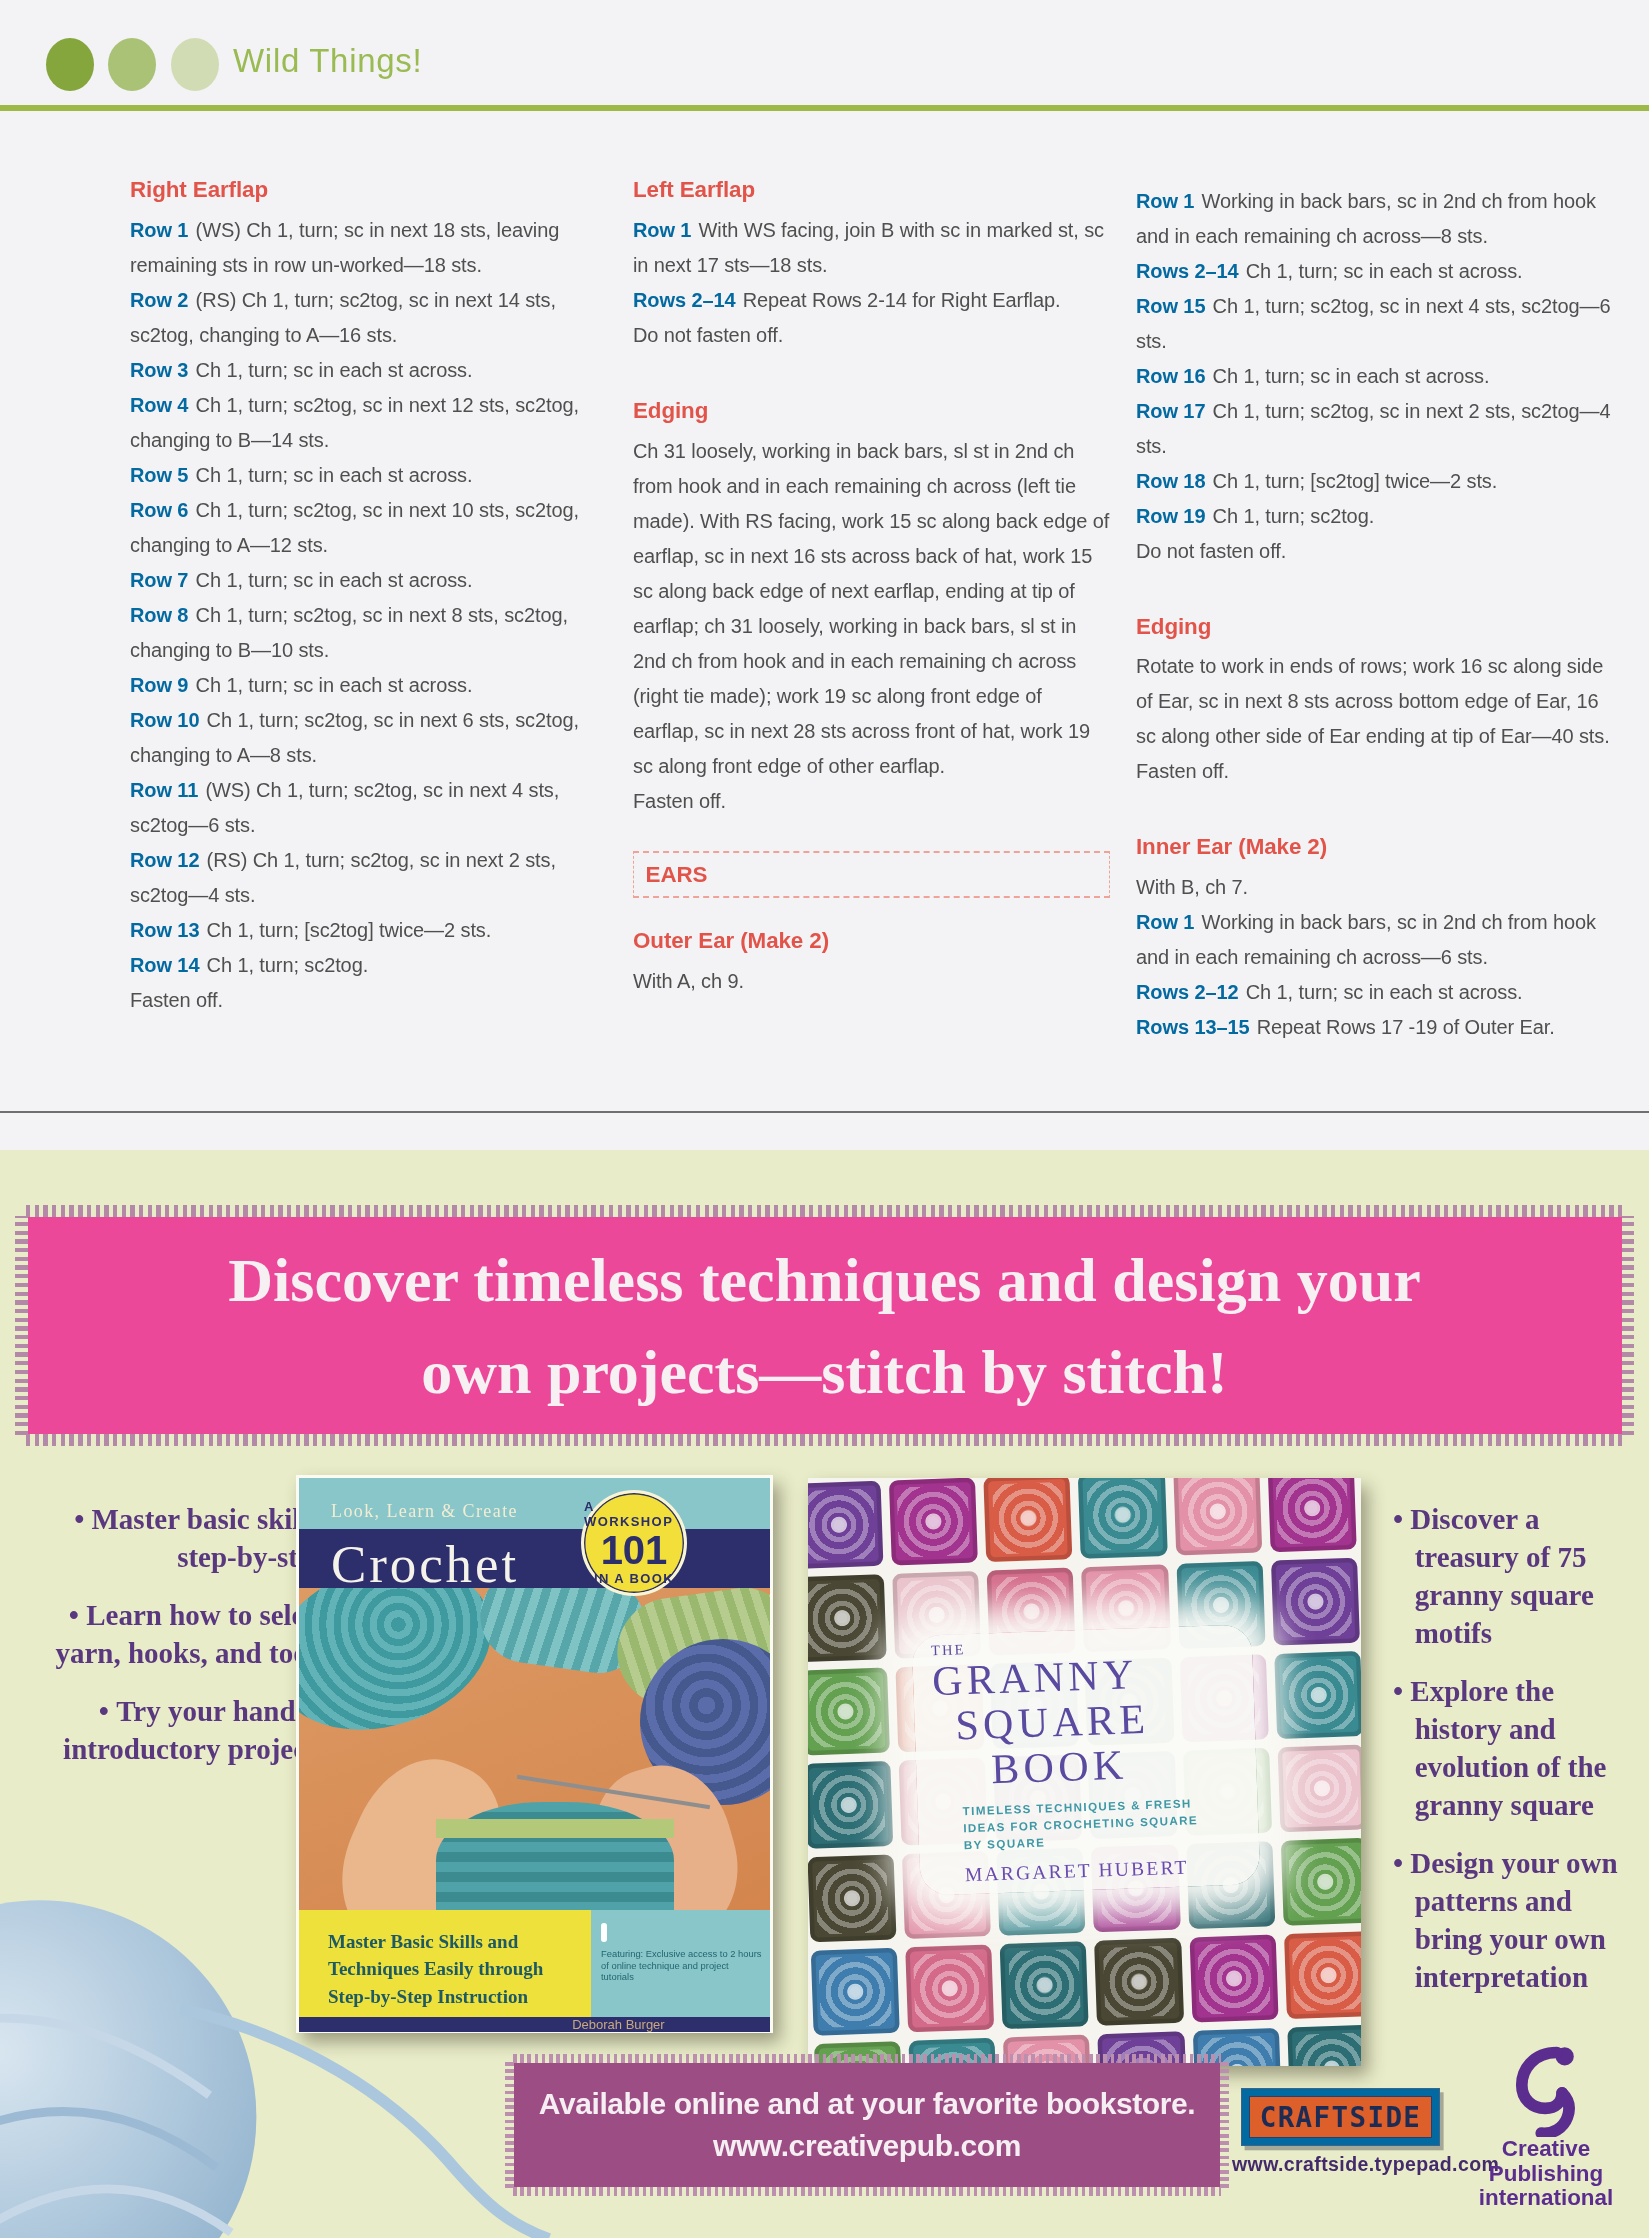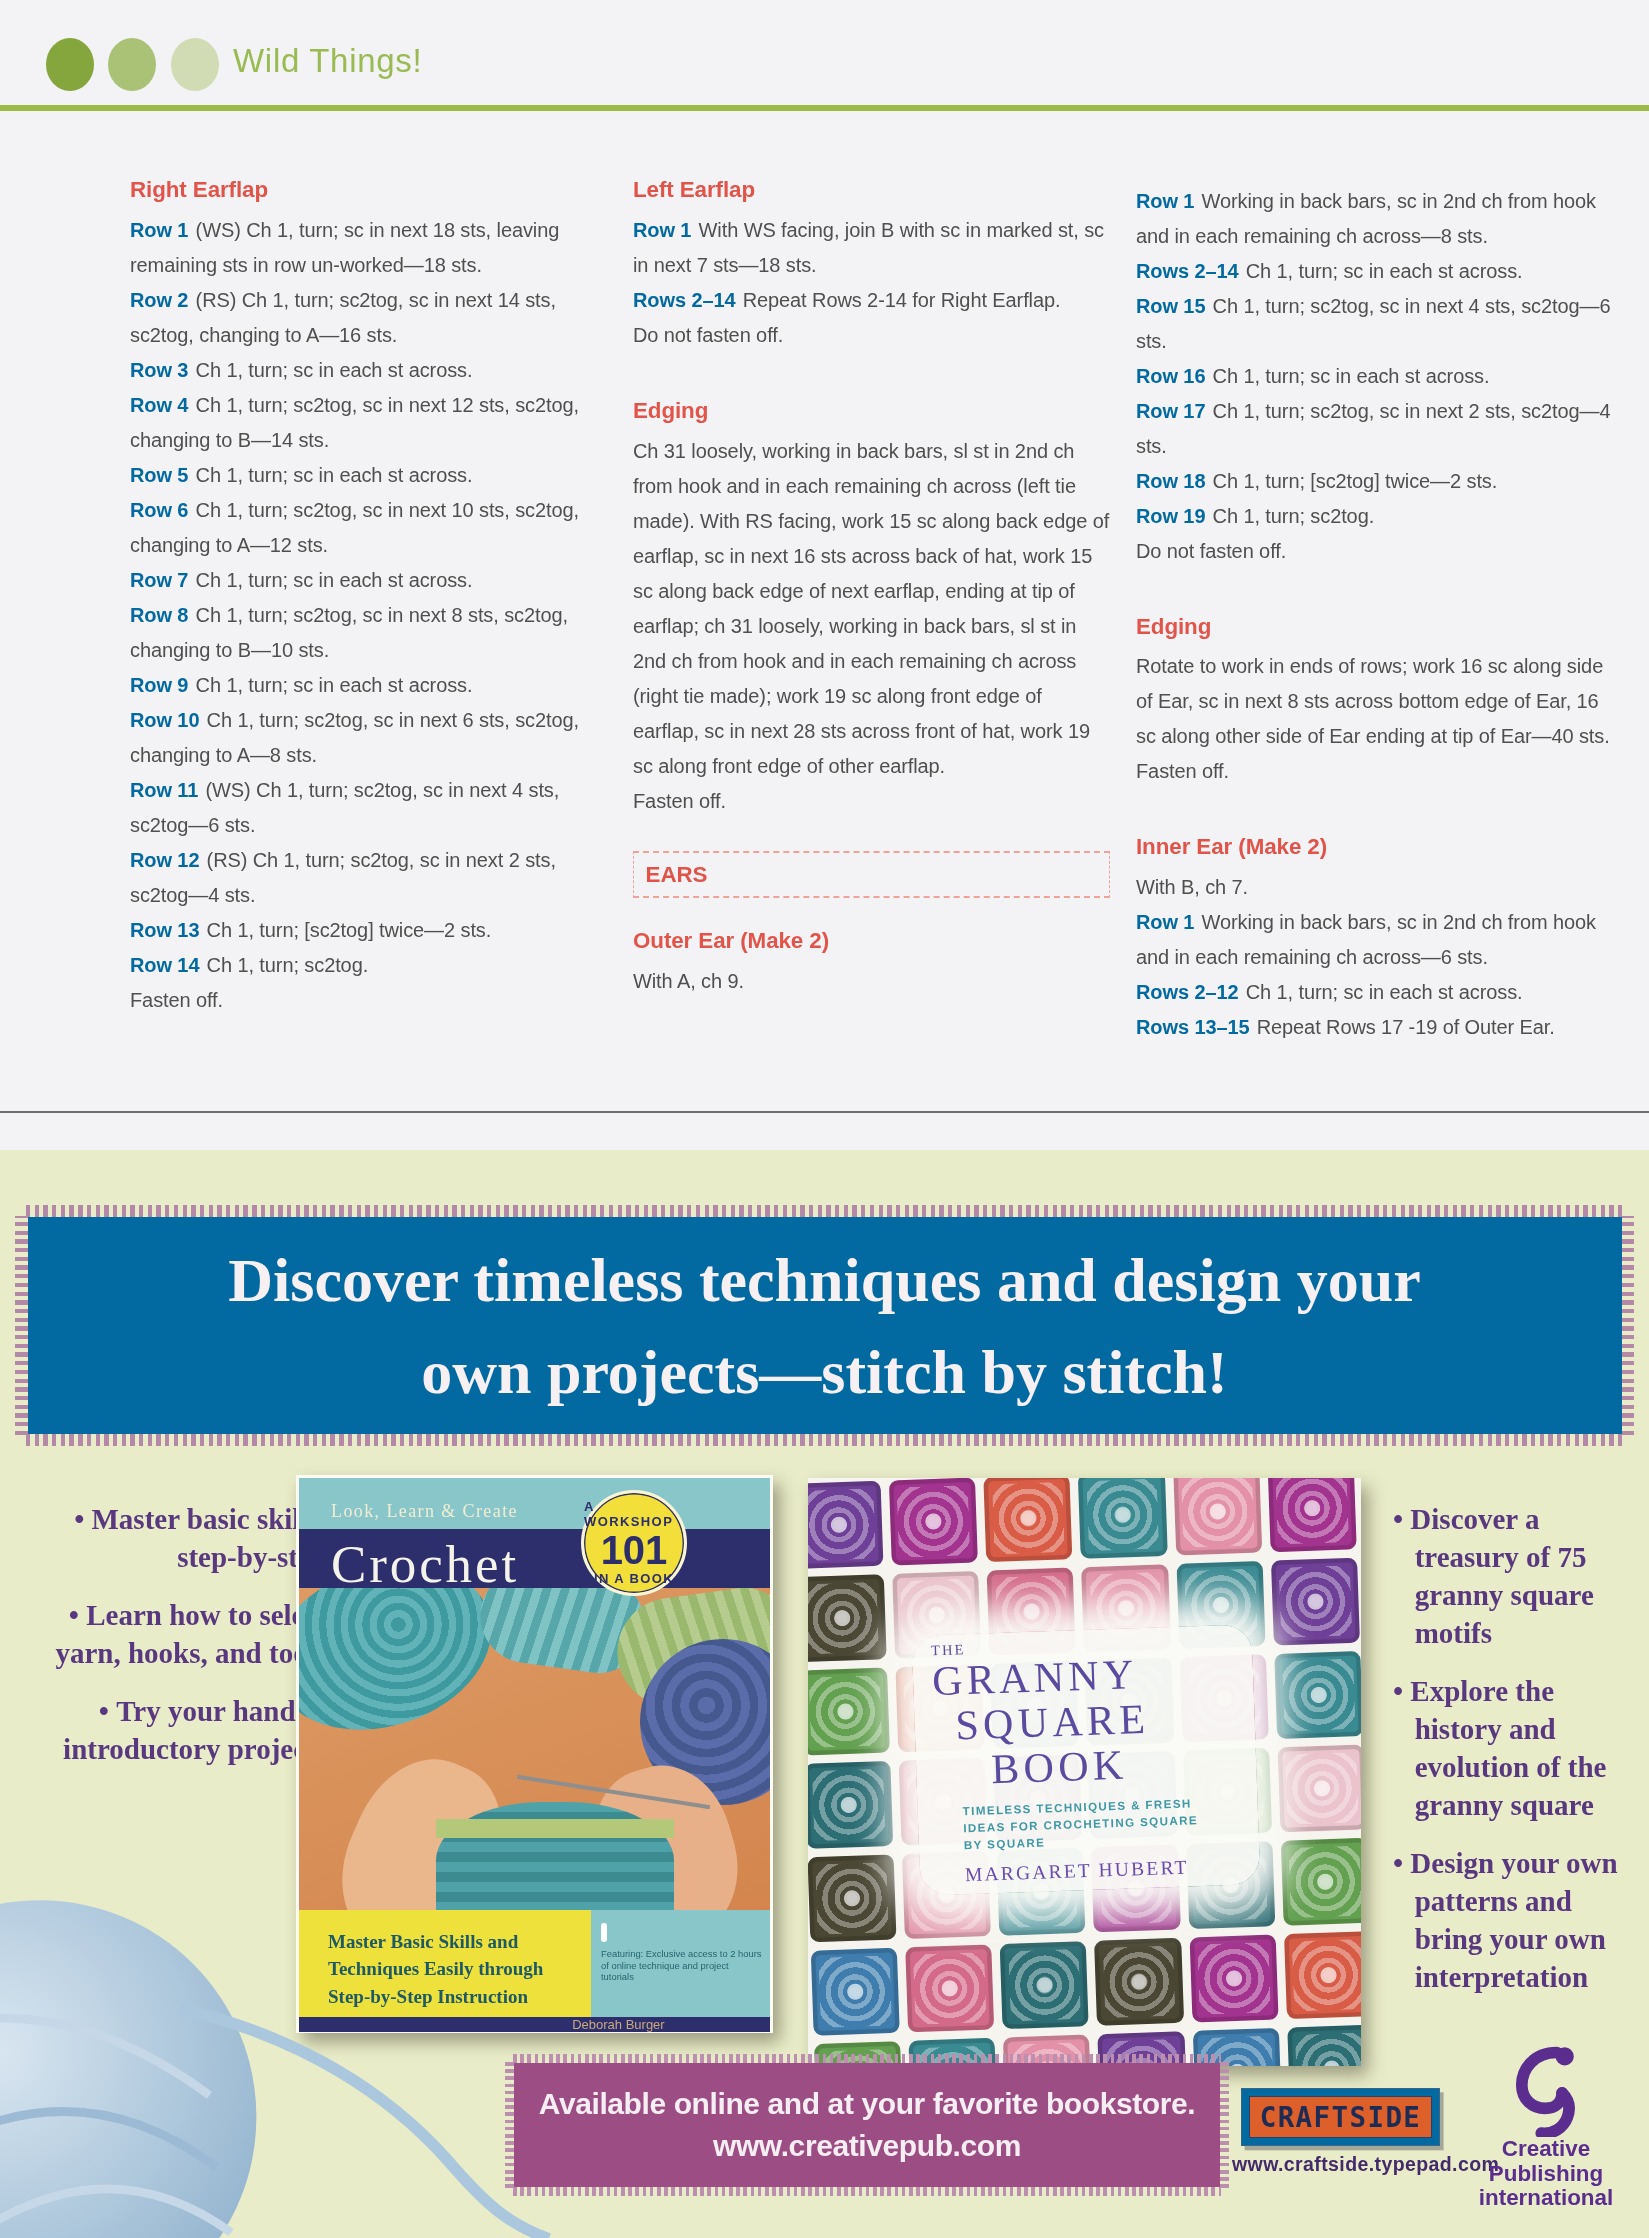--- a/index.html
+++ b/index.html
@@ -24,21 +24,21 @@
   .prow b:not(:empty){margin-right:7.2px;}
   .h-red{font-size:22.4px;font-weight:bold;color:#e2544a;line-height:35px;margin:0 0 5.8px 0;}
   .mt-lg{margin-top:40px;}
   .pcol.third{padding-top:11.6px;}
   .ears-box{margin:32px 0 24.6px 0;border-top:2.2px dashed #efa398;border-bottom:2.2px dashed #efa398;
             border-left:1.4px dashed #efa398;border-right:1.4px dashed #efa398;
             padding:4.3px 0 4.3px 11.6px;color:#e2544a;font-weight:bold;font-size:22.4px;}
   .section-divider{position:absolute;top:1111px;left:0;width:100%;height:2.2px;background:#6f6f6f;}
 
   
-  .banner{position:absolute;top:1217px;left:27.5px;width:1594px;height:217px;background:#0369a1;}
+  .banner{position:absolute;top:1217px;left:27.5px;width:1594px;height:217px;background:#ec4899;}
   .stitch{position:absolute;}
   .stitch.t,.stitch.b{left:-1.4px;right:-1.4px;height:12.3px;
      background:repeating-linear-gradient(90deg,#b488a7 0 4.3px,rgba(0,0,0,0) 4.3px 8.7px);}
   .stitch.t{top:-12.3px;} .stitch.b{bottom:-12.3px;}
   .stitch.l,.stitch.r{top:-1.4px;bottom:-1.4px;width:12.3px;
      background:repeating-linear-gradient(0deg,#b488a7 0 4.3px,rgba(0,0,0,0) 4.3px 8.7px);}
   .stitch.l{left:-12.3px;} .stitch.r{right:-12.3px;}
   .banner-text{height:100%;display:flex;flex-direction:column;justify-content:center;align-items:center;
      font-family:"Liberation Serif",serif;font-weight:bold;color:#f6f0f3;font-size:62px;line-height:92px;}
 
@@ -200,21 +200,21 @@
           <p class="prow"><b>Row 14</b><span>Ch 1, turn; sc2tog.</span></p>
 
           <p class="prow"><b></b><span>Fasten off.</span></p>
         </div>
     </div>
 
     <div class="pcol">
       <h3 class="h-red">Left Earflap</h3>
       <div>
 
-          <p class="prow"><b>Row 1</b><span>With WS facing, join B with sc in marked st, sc in next 7 sts—18 sts.</span></p>
+          <p class="prow"><b>Row 1</b><span>With WS facing, join B with sc in marked st, sc in next 17 sts—18 sts.</span></p>
 
           <p class="prow"><b>Rows 2–14</b><span>Repeat Rows 2-14 for Right Earflap.</span></p>
 
           <p class="prow"><b></b><span>Do not fasten off.</span></p>
         </div>
       <h3 class="h-red mt-lg">Edging</h3>
       <p class="prow">Ch 31 loosely, working in back bars, sl st in 2nd ch from hook and in each remaining ch across (left tie made). With RS facing, work 15 sc along back edge of earflap, sc in next 16 sts across back of hat, work 15 sc along back edge of next earflap, ending at tip of earflap; ch 31 loosely, working in back bars, sl st in 2nd ch from hook and in each remaining ch across (right tie made); work 19 sc along front edge of earflap, sc in next 28 sts across front of hat, work 19 sc along front edge of other earflap.</p>
       <p class="prow">Fasten off.</p>
       <div class="ears-box">
         <span>EARS</span>

